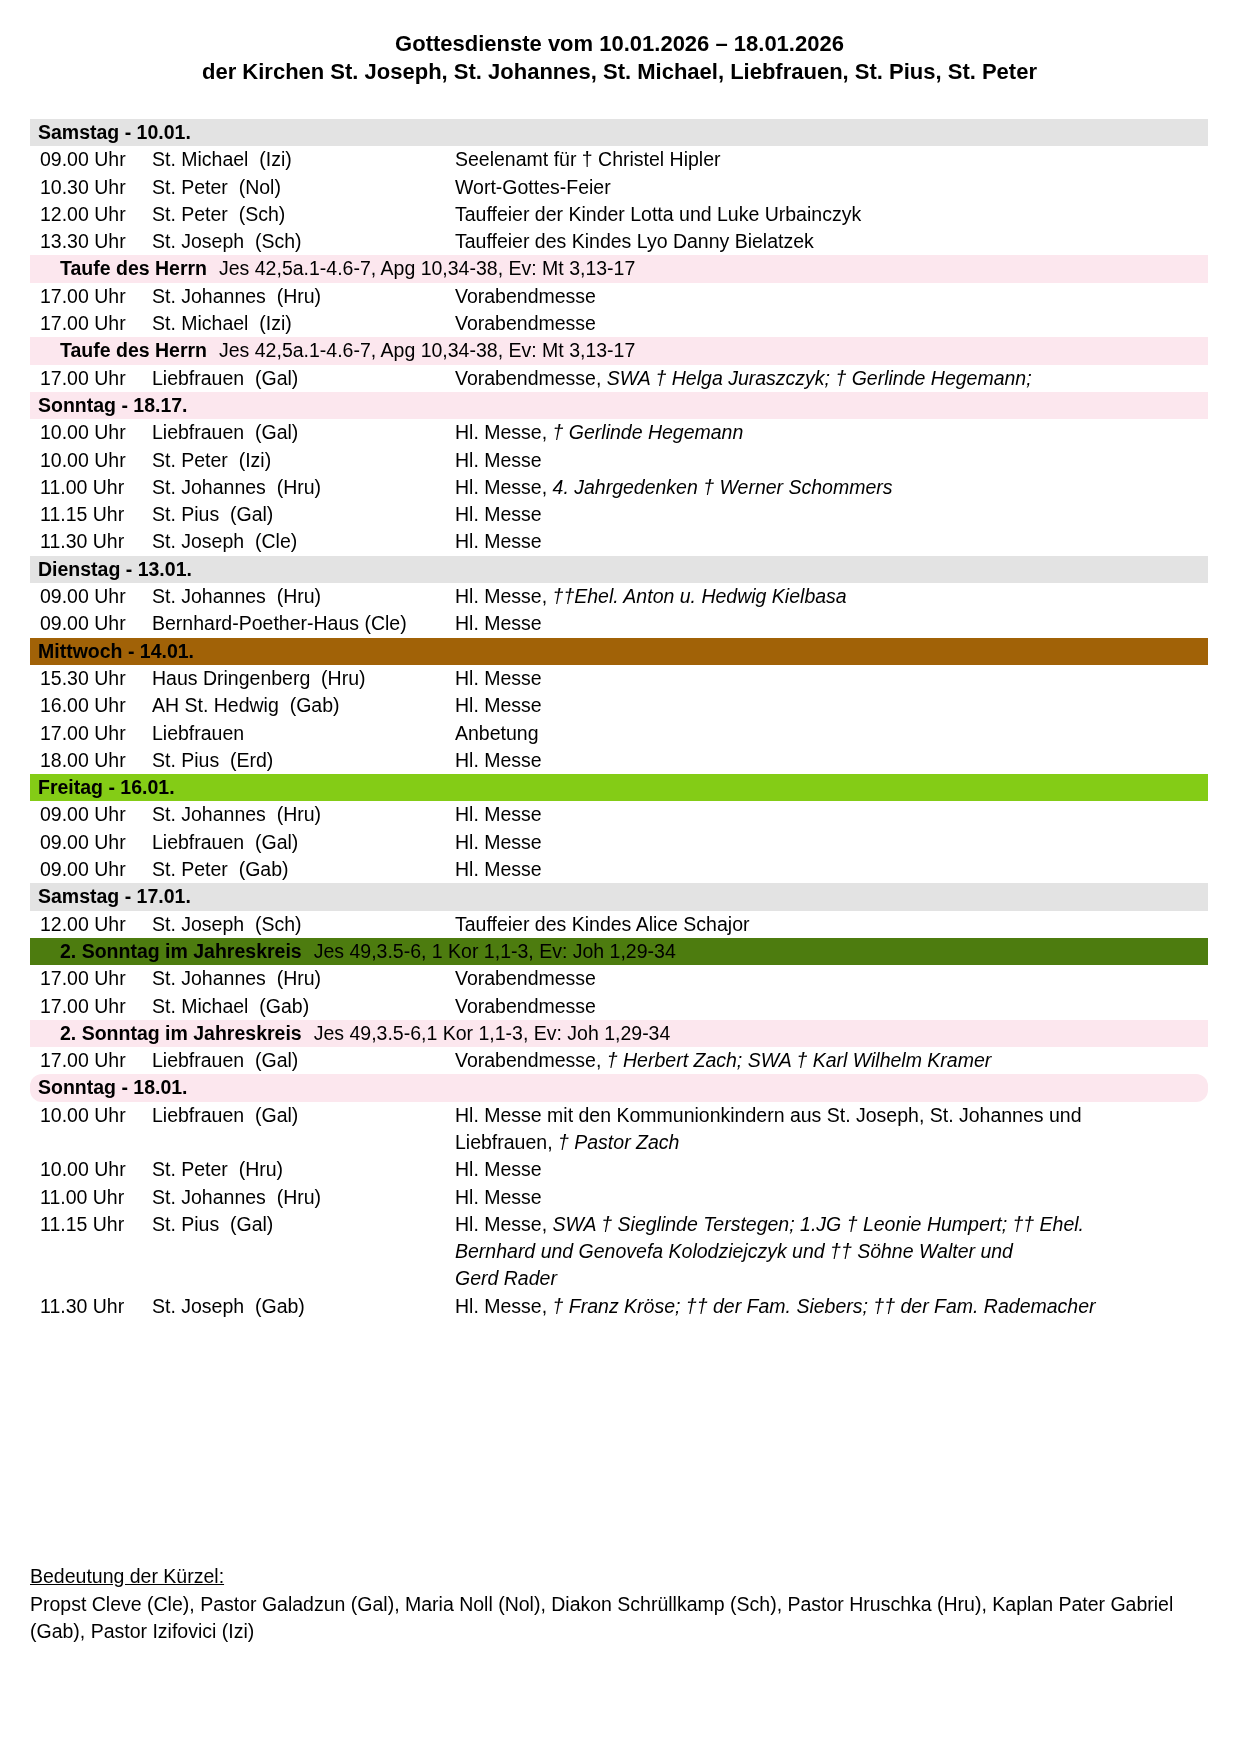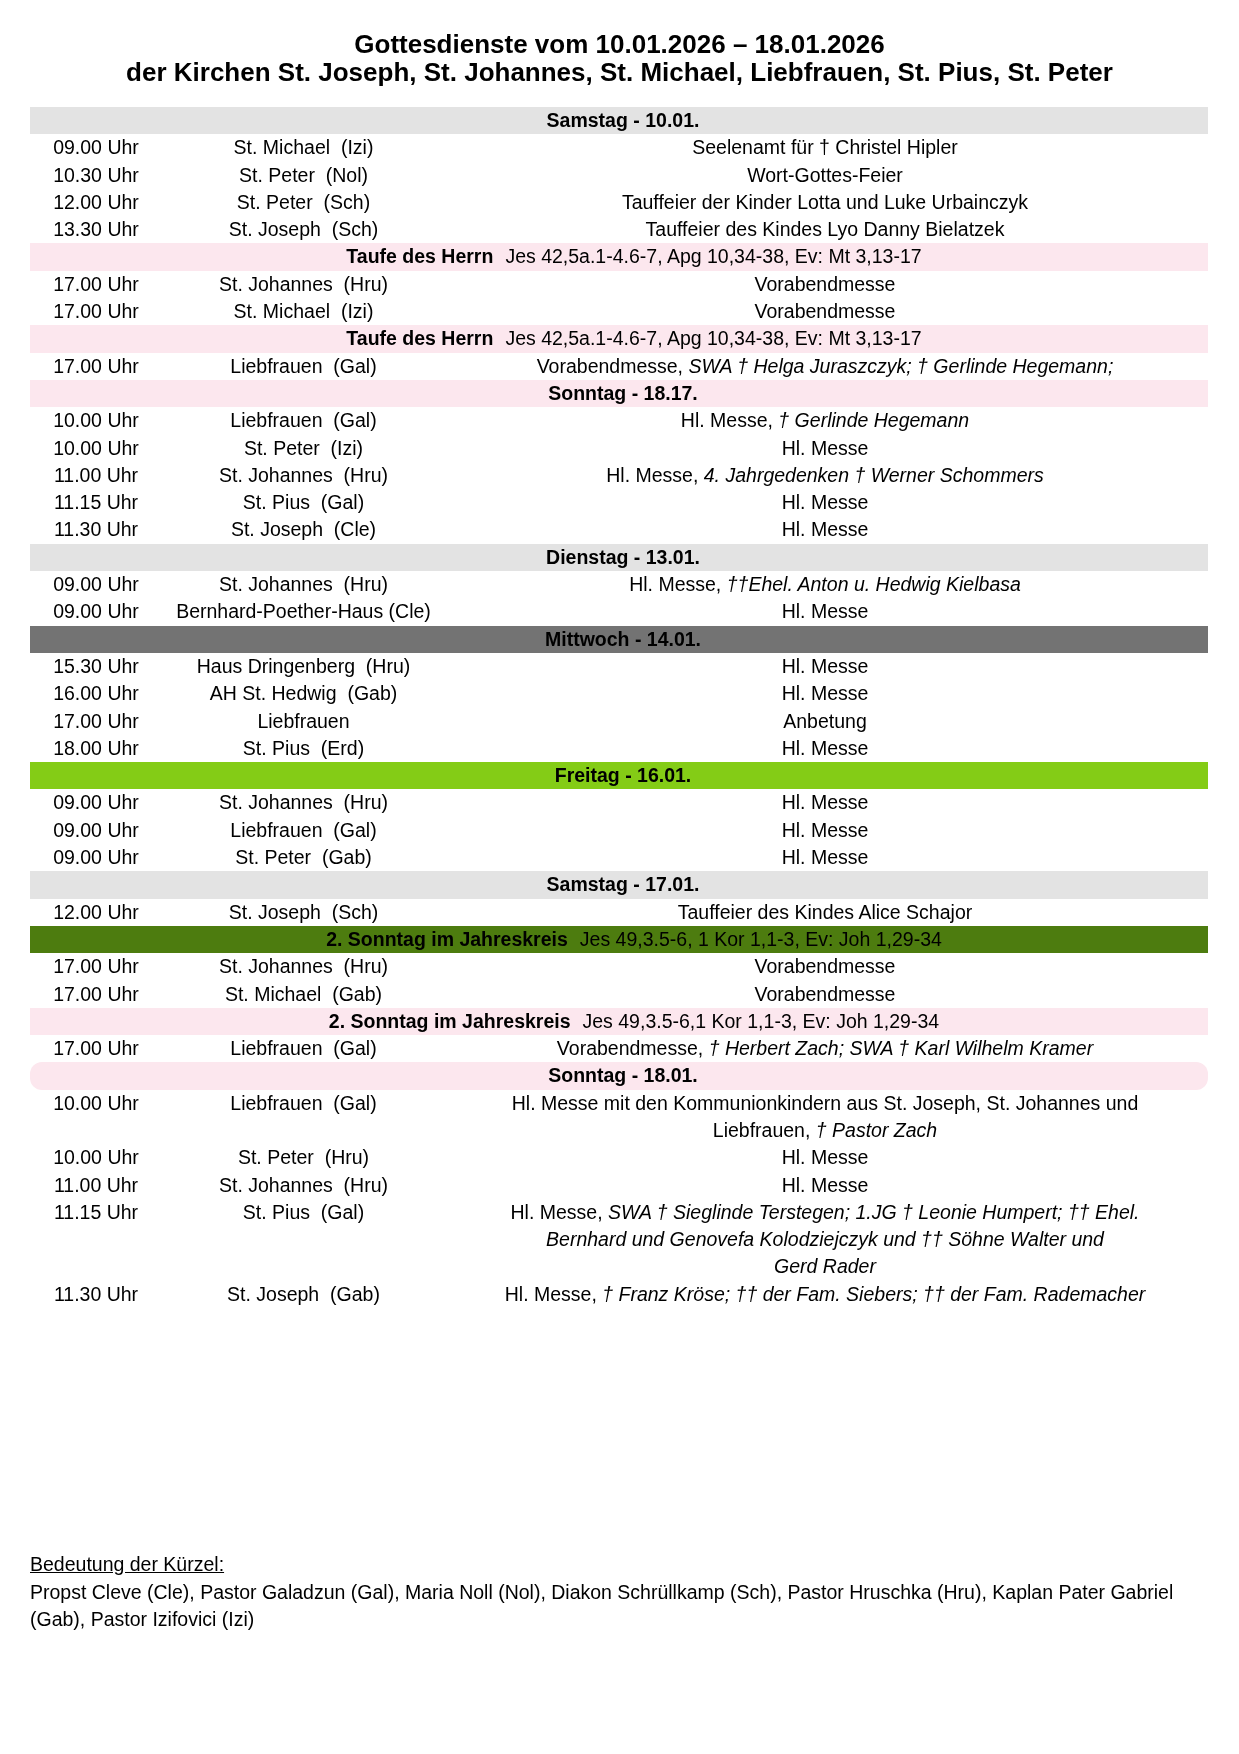--- a/index.html
+++ b/index.html
@@ -16,28 +16,27 @@
   }
   .page {
     position: relative;
     width: 1239px;
     height: 1754px;
   }
   .titles {
     padding-top: 30px;
     text-align: center;
     font-weight: bold;
-    font-size: 26px;
+    font-size: 22px;
     line-height: 28px;
   }
   .schedule {
-    margin: 21px 31px 0 30px;
+    margin: 33px 31px 0 30px;
     font-size: 19.5px;
     line-height: 27.3px;
-    text-align: center;
   }
   .row { }
   .row.day {
     font-weight: bold;
     padding-left: 8px;
   }
   .row.feast {
     padding-left: 30px;
   }
   .feast-title {
@@ -150,21 +149,21 @@
       <div class="row service">
         <span class="time">09.00 Uhr</span>
         <span class="location">St. Johannes  (Hru)</span>
         <span class="descwrap"><span class="desc-plain">Hl. Messe, </span><span class="desc-italic">††Ehel. Anton u. Hedwig Kielbasa</span></span>
       </div>
       <div class="row service">
         <span class="time">09.00 Uhr</span>
         <span class="location">Bernhard-Poether-Haus (Cle)</span>
         <span class="descwrap"><span class="desc-plain">Hl. Messe</span></span>
       </div>
-      <div class="row day" style="background: #737373;"><span>Mittwoch - 14.01.</span></div>
+      <div class="row day" style="background: #a16207;"><span>Mittwoch - 14.01.</span></div>
       <div class="row service">
         <span class="time">15.30 Uhr</span>
         <span class="location">Haus Dringenberg  (Hru)</span>
         <span class="descwrap"><span class="desc-plain">Hl. Messe</span></span>
       </div>
       <div class="row service">
         <span class="time">16.00 Uhr</span>
         <span class="location">AH St. Hedwig  (Gab)</span>
         <span class="descwrap"><span class="desc-plain">Hl. Messe</span></span>
       </div>

